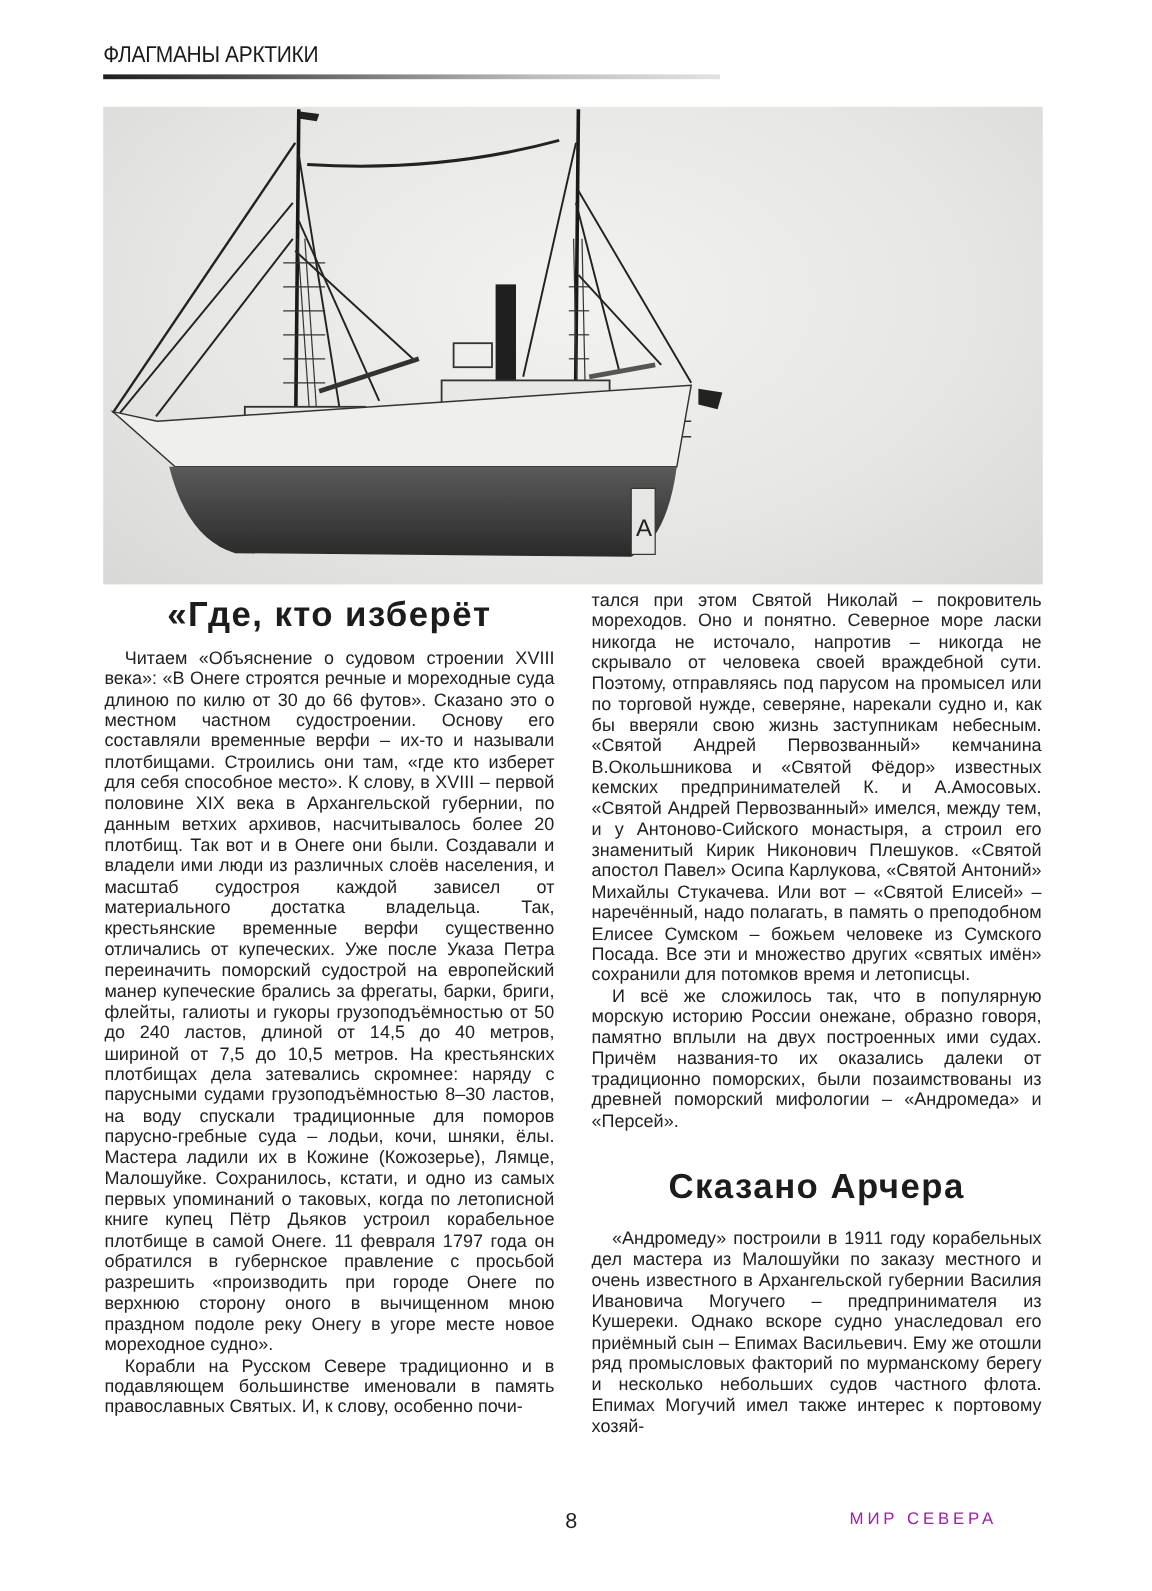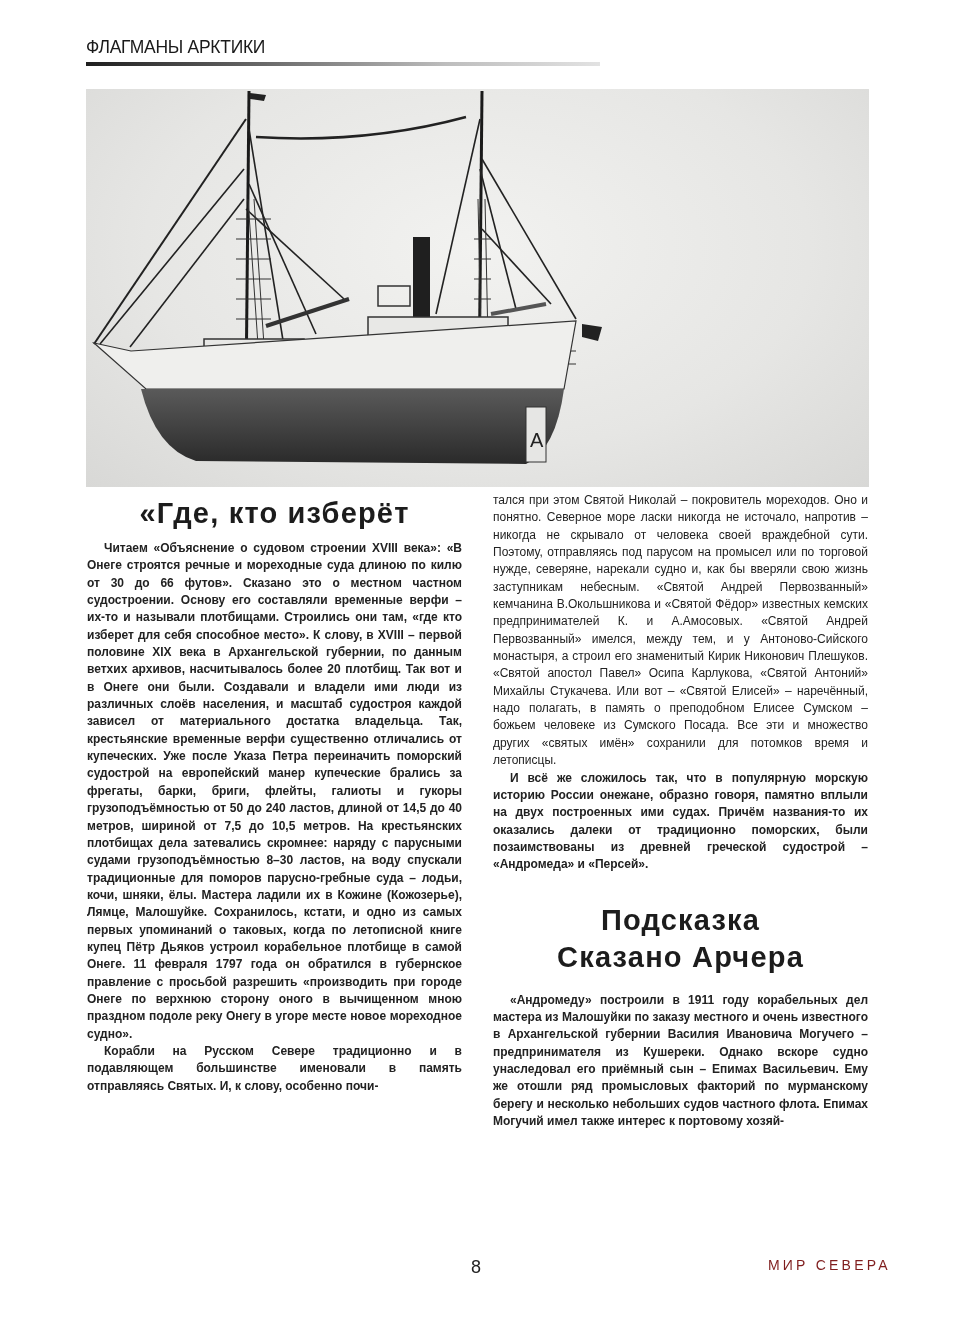--- a/index.html
+++ b/index.html
@@ -25,32 +25,32 @@
   .photo svg { width: 100%; height: 100%; display: block; }
   .col { position: absolute; width: 375px; }
   .col-left { left: 87px; top: 492px; }
   .col-right { left: 493px; top: 492px; }
   .title {
     font-weight: bold; font-size: 29px; line-height: 37px; text-align: center;
     letter-spacing: 1.2px; color: #1c1c1c; margin: 0;
   }
   .title span { display: block; }
   .p {
-    font-size: 12px; line-height: 17.35px; text-align: justify;
+    font-size: 15px; line-height: 17.35px; text-align: justify;
     margin: 0; color: #222;
   }
-  .indent { text-indent: 17px; font-weight: bold; }
+  .indent { text-indent: 17px; }
   .left-title { margin-top: 3px; margin-bottom: 8px; text-align: center; }
   .right-title { margin-top: 28px; margin-bottom: 16px; }
   .page-num {
     position: absolute; left: 471px; top: 1257px; font-size: 18px; color: #222;
   }
   .mag-name {
-    position: absolute; left: 768px; top: 1257px; font-size: 14px;
-    letter-spacing: 3.2px; color: #7f1d1d;
+    position: absolute; left: 708px; top: 1257px; font-size: 14px;
+    letter-spacing: 3.2px; color: #a21caf;
   }
 </style>
 </head>
 <body>
 
 <div class="section-header">ФЛАГМАНЫ АРКТИКИ</div>
 <div class="header-rule"></div>
 
 <div class="photo">
   <svg viewBox="0 0 783 398" preserveAspectRatio="none">
@@ -139,27 +139,26 @@
     <rect x="440" y="318" width="20" height="55" fill="#e6e6e4" stroke="#333" stroke-width="1"></rect>
     <text x="444" y="358" font-family="Liberation Sans, sans-serif" font-size="20" fill="#222">А</text>
   </svg>
 </div>
 
 <div class="col col-left">
   <h1 class="title left-title">
     <span>«Где, кто изберёт</span>
   </h1>
   <p class="p indent">Читаем «Объяснение о судовом строении XVIII века»: «В Онеге строятся речные и мореходные суда длиною по килю от 30 до 66 футов». Сказано это о местном частном судостроении. Основу его составляли временные верфи – их-то и называли плотбищами. Строились они там, «где кто изберет для себя способное место». К слову, в XVIII – первой половине XIX века в Архангельской губернии, по данным ветхих архивов, насчитывалось более 20 плотбищ. Так вот и в Онеге они были. Создавали и владели ими люди из различных слоёв населения, и масштаб судостроя каждой зависел от материального достатка владельца. Так, крестьянские временные верфи существенно отличались от купеческих. Уже после Указа Петра переиначить поморский судострой на европейский манер купеческие брались за фрегаты, барки, бриги, флейты, галиоты и гукоры грузоподъёмностью от 50 до 240 ластов, длиной от 14,5 до 40 метров, шириной от 7,5 до 10,5 метров. На крестьянских плотбищах дела затевались скромнее: наряду с парусными судами грузоподъёмностью 8–30 ластов, на воду спускали традиционные для поморов парусно-гребные суда – лодьи, кочи, шняки, ёлы. Мастера ладили их в Кожине (Кожозерье), Лямце, Малошуйке. Сохранилось, кстати, и одно из самых первых упоминаний о таковых, когда по летописной книге купец Пётр Дьяков устроил корабельное плотбище в самой Онеге. 11 февраля 1797 года он обратился в губернское правление с просьбой разрешить «производить при городе Онеге по верхнюю сторону оного в вычищенном мною праздном подоле реку Онегу в угоре месте новое мореходное судно».</p>
-  <p class="p indent">Корабли на Русском Севере традиционно и в подавляющем большинстве именовали в память отправляясь Святых. И, к слову, особенно почи-</p>
+  <p class="p indent">Корабли на Русском Севере традиционно и в подавляющем большинстве именовали в память православных Святых. И, к слову, особенно почи-</p>
 </div>
 
 <div class="col col-right">
   <p class="p">тался при этом Святой Николай – покровитель мореходов. Оно и понятно. Северное море ласки никогда не источало, напротив – никогда не скрывало от человека своей враждебной сути. Поэтому, отправляясь под парусом на промысел или по торговой нужде, северяне, нарекали судно и, как бы вверяли свою жизнь заступникам небесным. «Святой Андрей Первозванный» кемчанина В.Окольшникова и «Святой Фёдор» известных кемских предпринимателей К. и А.Амосовых. «Святой Андрей Первозванный» имелся, между тем, и у Антоново-Сийского монастыря, а строил его знаменитый Кирик Никонович Плешуков. «Святой апостол Павел» Осипа Карлукова, «Святой Антоний» Михайлы Стукачева. Или вот – «Святой Елисей» – наречённый, надо полагать, в память о преподобном Елисее Сумском – божьем человеке из Сумского Посада. Все эти и множество других «святых имён» сохранили для потомков время и летописцы.</p>
-  <p class="p indent">И всё же сложилось так, что в популярную морскую историю России онежане, образно говоря, памятно вплыли на двух построенных ими судах. Причём названия-то их оказались далеки от традиционно поморских, были позаимствованы из древней греческой судострой – «Андромеда» и «Персей».</p>
+  <p class="p indent">И всё же сложилось так, что в популярную морскую историю России онежане, образно говоря, памятно вплыли на двух построенных ими судах. Причём названия-то их оказались далеки от традиционно поморских, были позаимствованы из древней поморский мифологии – «Андромеда» и «Персей».</p>
   <h2 class="title right-title">
-    <span>Подсказка</span>
     <span>Сказано Арчера</span>
   </h2>
   <p class="p indent">«Андромеду» построили в 1911 году корабельных дел мастера из Малошуйки по заказу местного и очень известного в Архангельской губернии Василия Ивановича Могучего – предпринимателя из Кушереки. Однако вскоре судно унаследовал его приёмный сын – Епимах Васильевич. Ему же отошли ряд промысловых факторий по мурманскому берегу и несколько небольших судов частного флота. Епимах Могучий имел также интерес к портовому хозяй-</p>
 </div>
 
 <div class="page-num">8</div>
 <div class="mag-name">МИР СЕВЕРА</div>
 
 </body></html>

